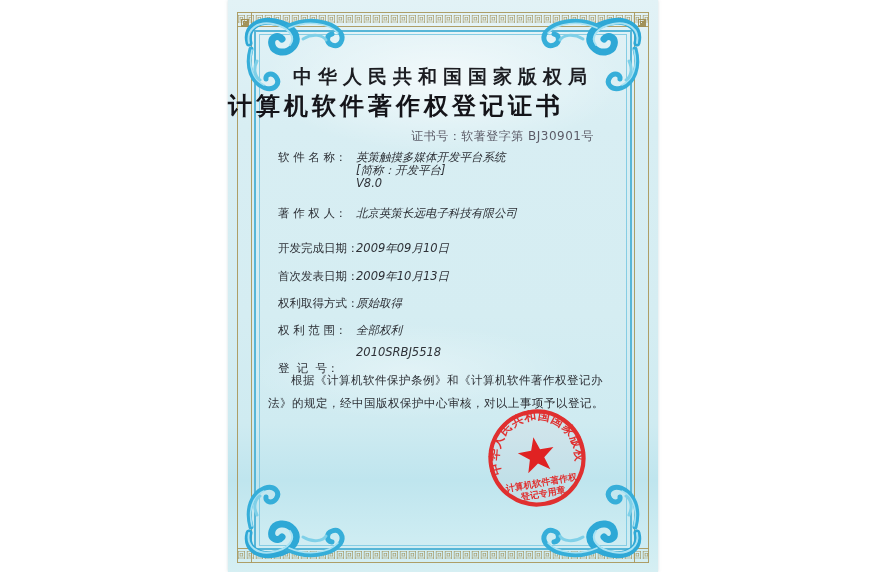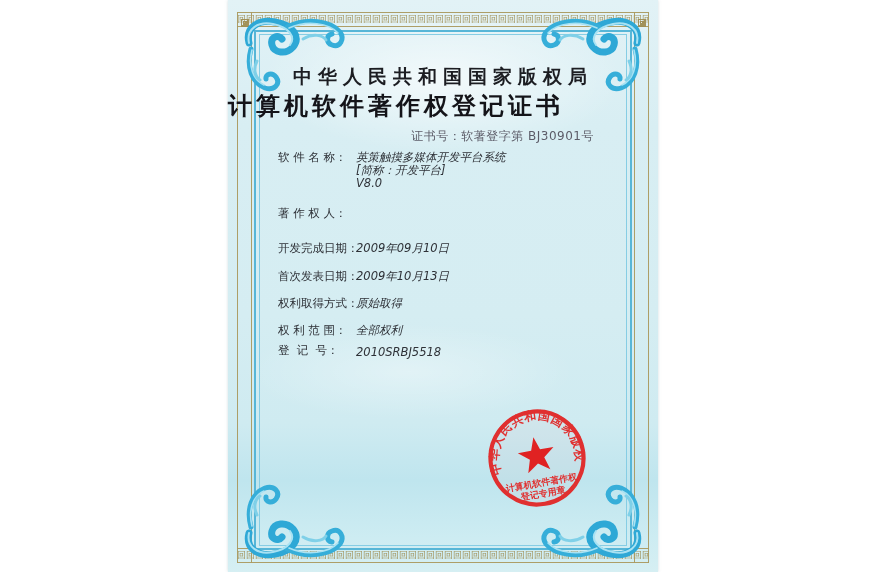--- a/index.html
+++ b/index.html
@@ -117,36 +117,38 @@
   <div class="authority">中华人民共和国国家版权局</div>
   <div class="cert-title">计算机软件著作权登记证书</div>
   <div class="cert-no">证书号：软著登字第 BJ30901号</div>
 
   <div class="flabel" style="top:150px">软 件 名 称：</div>
   <div class="fvalue" style="top:150px">英策触摸多媒体开发平台系统</div>
   <div class="fvalue" style="top:163px">[简称：开发平台]</div>
   <div class="fvalue" style="top:176px">V8.0</div>
 
   <div class="flabel" style="top:206px">著 作 权 人：</div>
+  <div class="fvalue" style="top:206px">北京英策长远电子科技有限公司</div>
 
   <div class="flabel" style="top:241px">开发完成日期：</div>
   <div class="fvalue" style="top:241px">2009年09月10日</div>
 
   <div class="flabel" style="top:269px">首次发表日期：</div>
   <div class="fvalue" style="top:269px">2009年10月13日</div>
 
   <div class="flabel" style="top:296px">权利取得方式：</div>
   <div class="fvalue" style="top:296px">原始取得</div>
 
   <div class="flabel" style="top:323px">权 利 范 围：</div>
   <div class="fvalue" style="top:323px">全部权利</div>
 
-  <div class="flabel" style="top:343px">登  记  号：</div>
+  <div class="flabel" style="top:361px">登  记  号：</div>
   <div class="fvalue" style="top:345px">2010SRBJ5518</div>
 
+  <div class="statement">根据《计算机软件保护条例》和《计算机软件著作权登记办法》的规定，经中国版权保护中心审核，对以上事项予以登记。</div>
 
   <svg class="seal" viewBox="0 0 104 104">
     <circle cx="52" cy="52" r="46.5" fill="rgba(255,90,90,0.04)" stroke="#e03030" stroke-width="4.2"></circle>
     <path id="sealArc" d="M 15.8,65.2 A 38.5,38.5 0 1 1 88.2,65.2" fill="none"></path>
     <text font-size="12" font-weight="bold" fill="#e03030" letter-spacing="0.8">
       <textPath href="#sealArc" startOffset="4">中华人民共和国国家版权局</textPath>
     </text>
     <polygon fill="#e02222" points="52,31 56.5,43.8 70.1,44.1 59.3,52.4 63.2,65.4 52,57.7 40.8,65.4 44.7,52.4 33.9,44.1 47.5,43.8"></polygon>
     <text x="52" y="80" text-anchor="middle" font-size="9" font-weight="bold" fill="#e03030">计算机软件著作权</text>
     <text x="52" y="91" text-anchor="middle" font-size="9" font-weight="bold" fill="#e03030">登记专用章</text>

